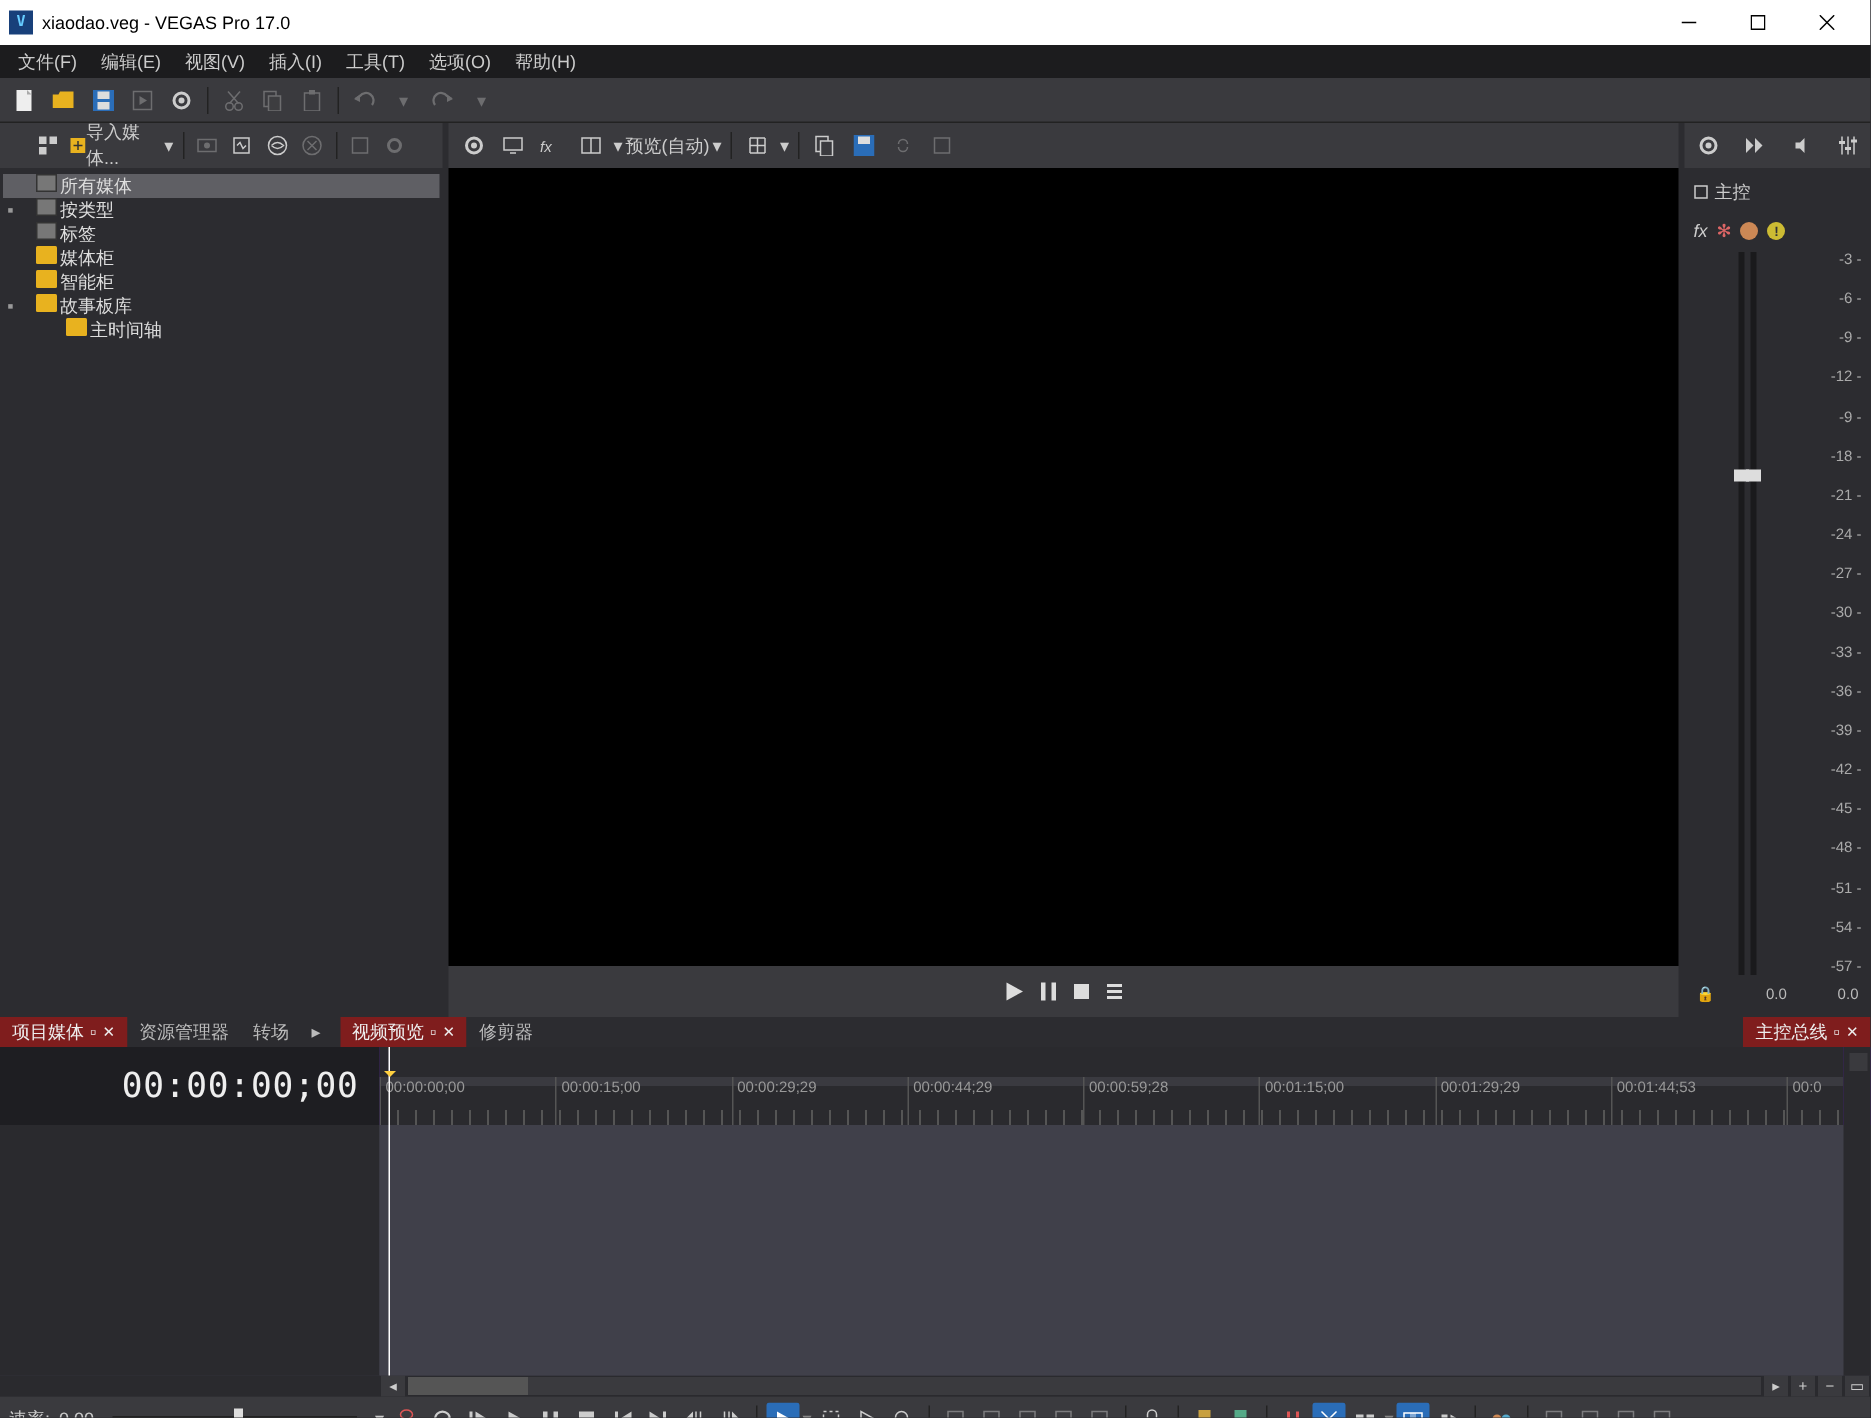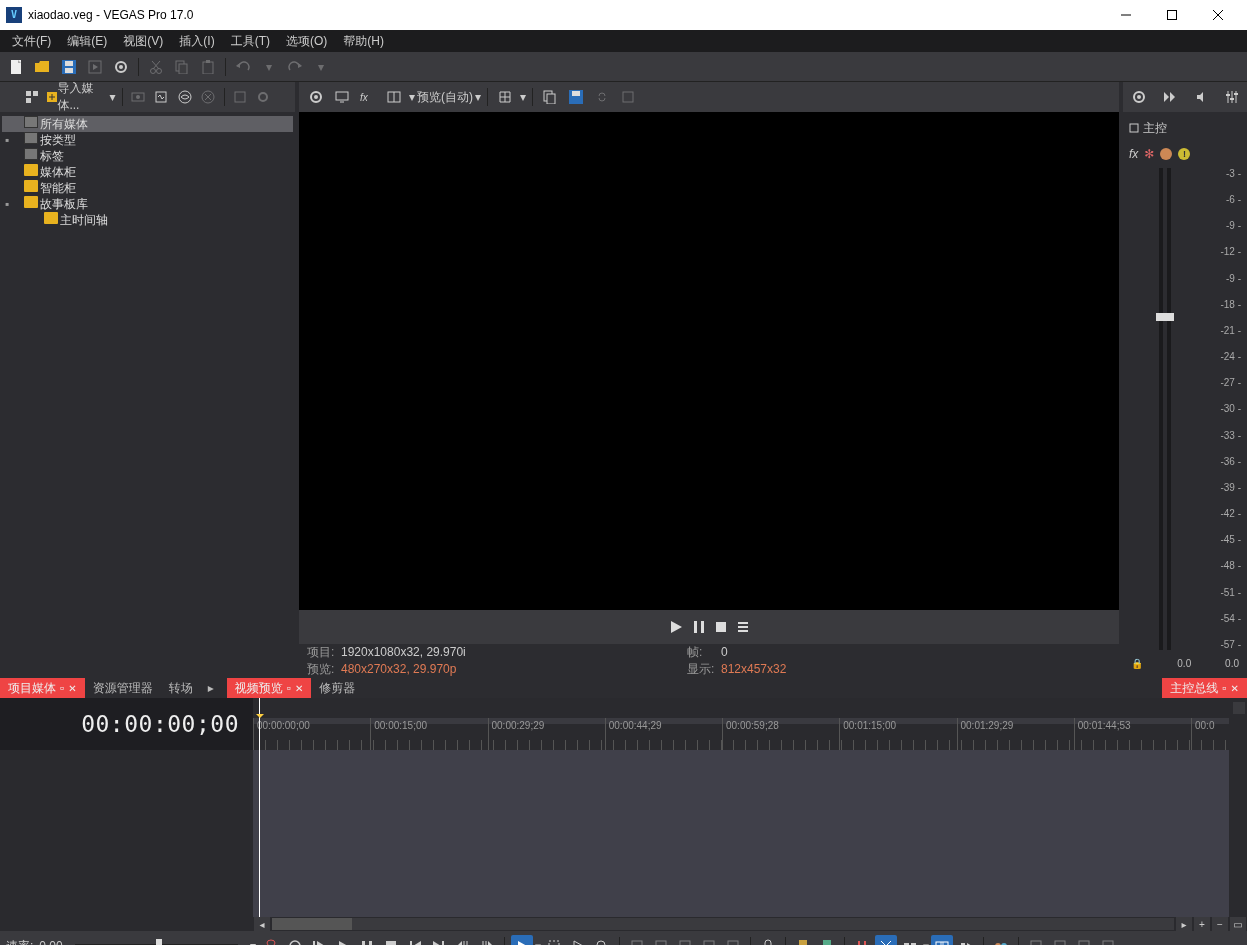--- a/index.html
+++ b/index.html
@@ -59,21 +59,21 @@
 .meter{flex:1;position:relative;margin:4px 0;}
 .scale{position:absolute;right:6px;top:0;bottom:24px;width:30px;display:flex;flex-direction:column;justify-content:space-between;font-size:10px;color:#aaa;text-align:right;}
 .faders{position:absolute;left:14px;top:0;bottom:24px;width:55px;display:flex;justify-content:center;gap:4px;}
 .track{width:4px;background:#1a1a1c;position:relative;}
 .grip{position:absolute;left:-3px;width:10px;height:8px;background:#ddd;}
 .mfoot{position:absolute;bottom:0;left:0;right:0;height:22px;display:flex;align-items:center;justify-content:space-between;padding:0 8px;font-size:10px;color:#bbb;}
 
 
 .docks{height:20px;background:#2c2c30;display:flex;}
 .tab{padding:2px 8px;background:#2c2c30;color:#bbb;display:flex;align-items:center;gap:4px;}
-.tab.active{background:#ef4444;color:#eee;}
+.tab.active{background:#7f1d1d;color:#eee;}
 .tab .x{font-size:10px;}
 .tabspacer{flex:1;}
 
 
 .tl{display:flex;flex-direction:column;height:233px;background:#32323a;}
 .tlhead{height:52px;display:flex;background:#4c1d95;}
 .timecode{width:253px;background:#1e1e22;color:#eee;font:23px/52px Consolas,monospace;text-align:right;padding-right:14px;letter-spacing:0.5px;}
 .ruler{flex:1;position:relative;background:#2a2a2e;overflow:hidden;}
 .marks{position:absolute;left:0;right:0;bottom:0;height:32px;display:flex;}
 .mark{flex:1;font:10px/12px Arial;color:#999;position:relative;border-left:1px solid #555;padding-left:3px;padding-top:2px;}
@@ -395,30 +395,20 @@
           </div>
         <div>
             <svg width="12" height="12">
               <line x1="1" y1="2" x2="11" y2="2" stroke="#ddd" stroke-width="2"></line>
               <line x1="1" y1="6" x2="11" y2="6" stroke="#ddd" stroke-width="2"></line>
               <line x1="1" y1="10" x2="11" y2="10" stroke="#ddd" stroke-width="2"></line>
             </svg>
           </div>
       </div>
     </div>
-    <div class="infos">
-      <div class="infocell" style="width:380px">
-        <div><span class="ilab">项目:</span><span style="color:#ccc">1920x1080x32, 29.970i</span></div>
-        <div><span class="ilab">预览:</span><span class="ival">480x270x32, 29.970p</span></div>
-      </div>
-      <div class="infocell">
-        <div><span class="ilab">帧:</span><span style="color:#ccc">0</span></div>
-        <div><span class="ilab">显示:</span><span class="ival">812x457x32</span></div>
-      </div>
-    </div>
   </div>
 
   <div class="rpanel">
     <div class="rtb">
       <div>
           <svg width="14" height="14">
             <circle cx="7" cy="7" r="5" fill="none" stroke="#ccc" stroke-width="2"></circle>
             <circle cx="7" cy="7" r="2" fill="#ccc"></circle>
           </svg>
         </div>

